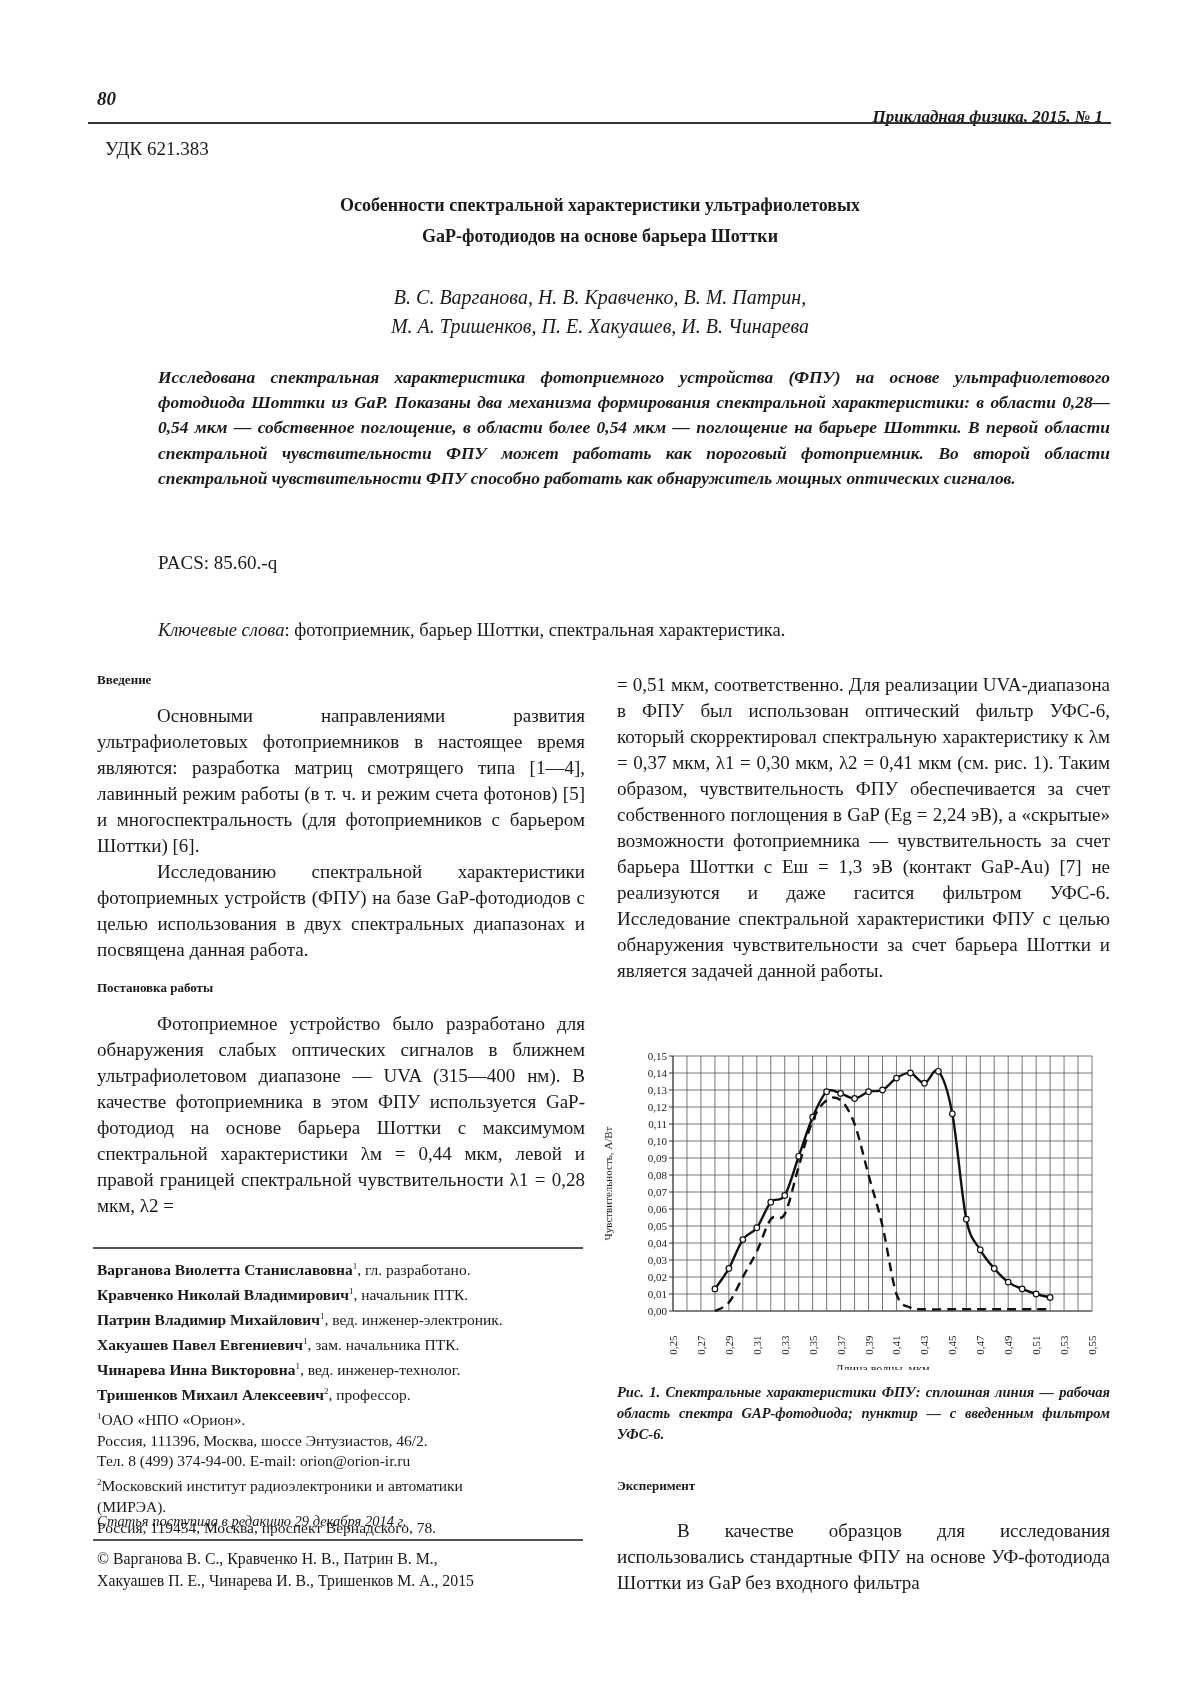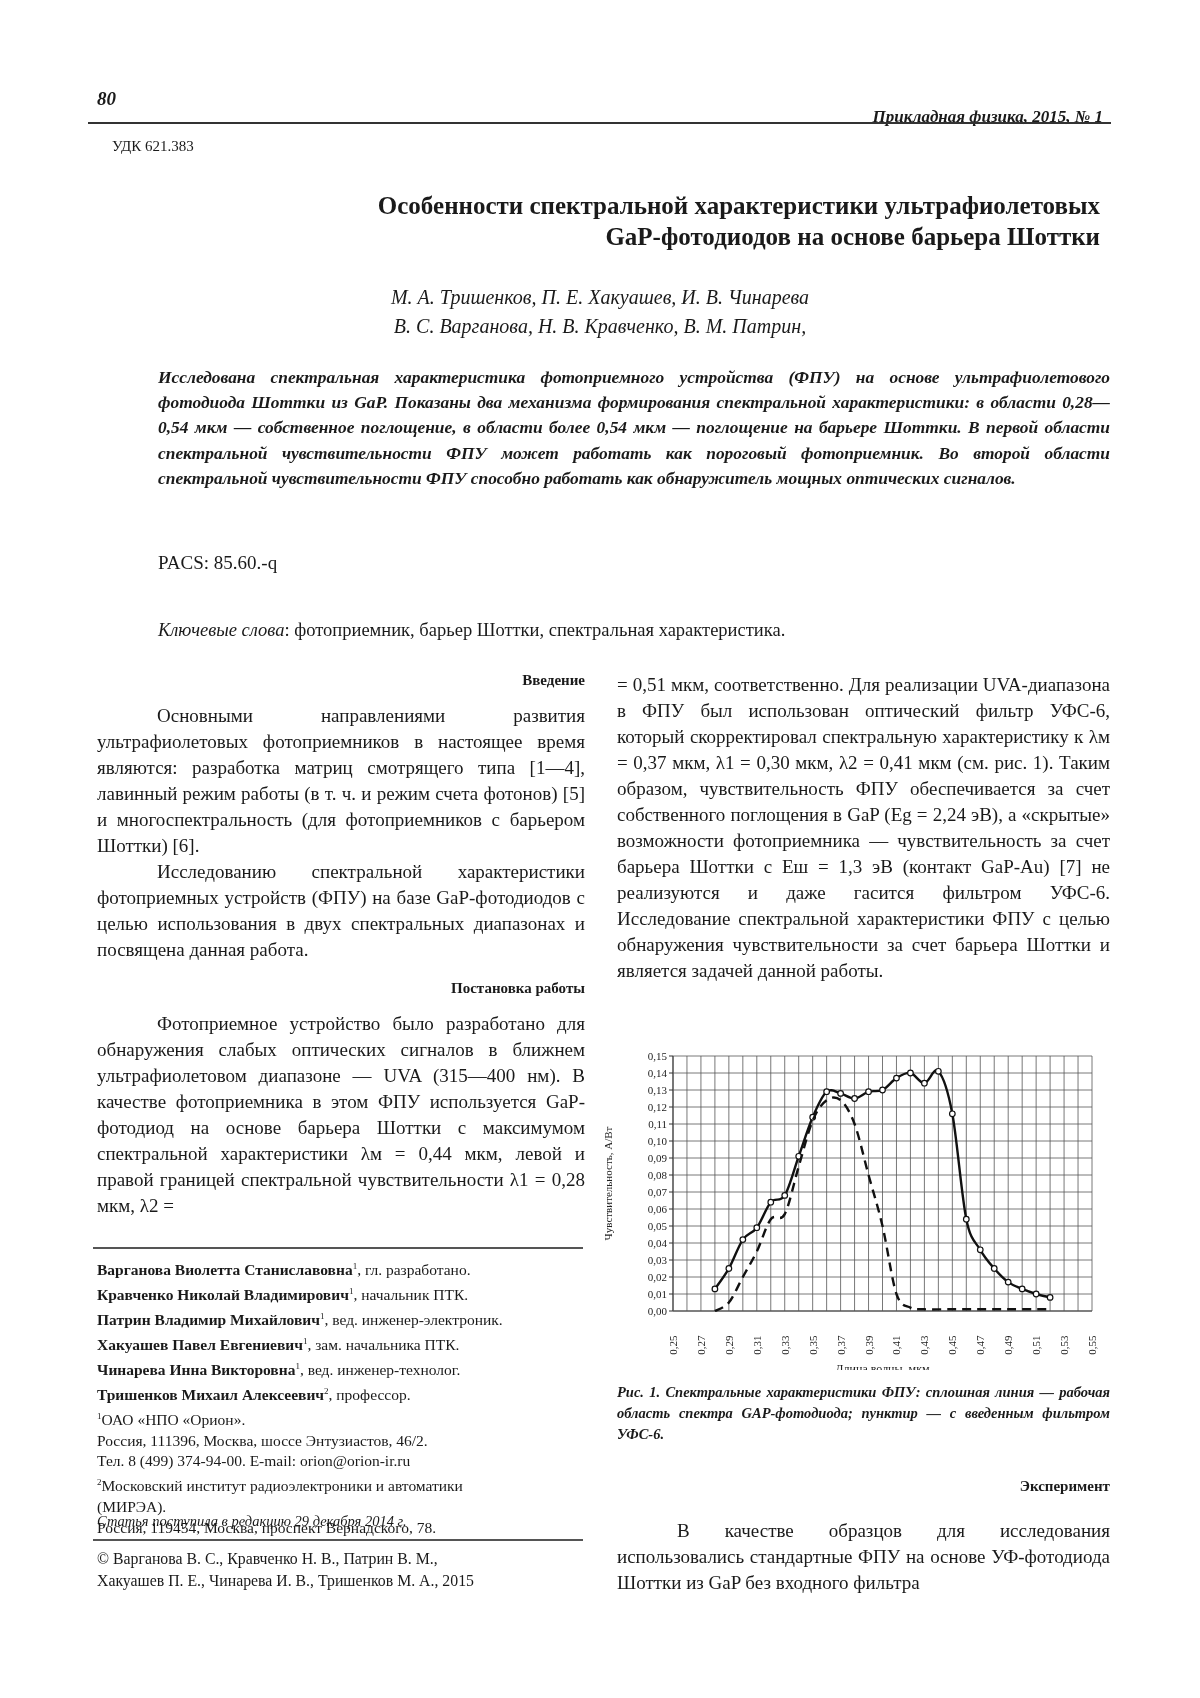--- a/index.html
+++ b/index.html
@@ -2,30 +2,30 @@
 <html><head>
 <meta charset="utf-8">
 <style>
   html, body { margin: 0; padding: 0; background: #ffffff; }
   body { width: 1200px; height: 1698px; position: relative; overflow: hidden;
          font-family: "Liberation Serif", "DejaVu Serif", serif; color: #1a1a1a; }
   .abs { position: absolute; }
   .hdr-page { left: 97px; top: 88px; font-size: 19px; font-weight: bold; font-style: italic; }
   .hdr-journal { right: 97px; top: 89px; font-size: 17px; font-weight: bold; font-style: italic; margin-top: 18px; }
   .hdr-rule { left: 88px; top: 122px; width: 1023px; height: 2px; background: #333; }
-  .udk { left: 112px; top: 138px; font-size: 15px; }
-  .title { left: 100px; width: 1000px; top: 190px; text-align: right; font-size: 25px; font-weight: bold; line-height: 31px; }
+  .udk { left: 105px; top: 138px; font-size: 19px; }
+  .title { left: 100px; width: 1000px; top: 190px; text-align: center; font-size: 18px; font-weight: bold; line-height: 31px; }
   .authors { left: 100px; width: 1000px; top: 283px; text-align: center; font-size: 20px; font-style: italic; line-height: 29px; }
   .abstract { left: 158px; width: 952px; top: 365px; font-size: 17.4px; font-weight: bold; font-style: italic; text-align: justify; line-height: 25.2px; }
   .pacs { left: 158px; top: 552px; font-size: 19px; }
   .keywords { left: 158px; top: 620px; font-size: 18.5px; }
   .keywords i { font-style: italic; }
   .col-left { left: 97px; width: 488px; }
   .col-right { left: 617px; width: 493px; }
-  .sect-h { font-size: 15px; font-weight: bold; text-align: right; }
+  .sect-h { font-size: 13px; font-weight: bold; text-align: left; }
   .para { font-size: 19px; line-height: 26px; text-align: justify; }
   .para p { margin: 0; text-indent: 60px; }
   .para p.noind { text-indent: 0; }
   .foot-rule { left: 93px; top: 1247px; width: 490px; height: 1.5px; background: #555; }
   .footnotes { left: 97px; top: 1256px; width: 490px; font-size: 15.5px; line-height: 20.8px; }
   .footnotes div { white-space: nowrap; }
   .footnotes b { font-weight: bold; }
   .footnotes sup { font-size: 9px; }
   .received { left: 97px; top: 1513px; font-size: 14.5px; font-style: italic; }
   .copy-rule { left: 93px; top: 1539px; width: 490px; height: 2px; background: #555; }
@@ -42,22 +42,22 @@
 <div class="abs hdr-rule"></div>
 
 <div class="abs udk">УДК 621.383</div>
 
 <div class="abs title">
   <div>Особенности спектральной характеристики ультрафиолетовых</div>
   <div>GaP-фотодиодов на основе барьера Шоттки</div>
 </div>
 
 <div class="abs authors">
+  <div>В. С. Варганова, Н. В. Кравченко, В. М. Патрин,</div>
   <div>М. А. Тришенков, П. Е. Хакуашев, И. В. Чинарева</div>
-  <div>В. С. Варганова, Н. В. Кравченко, В. М. Патрин,</div>
 </div>
 
 <div class="abs abstract">Исследована спектральная характеристика фотоприемного устройства (ФПУ) на основе ультрафиолетового фотодиода Шоттки из GaP. Показаны два механизма формирования спектральной характеристики: в области 0,28—0,54 мкм — собственное поглощение, в области более 0,54 мкм — поглощение на барьере Шоттки. В первой области спектральной чувствительности ФПУ может работать как пороговый фотоприемник. Во второй области спектральной чувствительности ФПУ способно работать как обнаружитель мощных оптических сигналов.</div>
 
 <div class="abs pacs">PACS: 85.60.-q</div>
 
 <div class="abs keywords"><i>Ключевые слова</i><span>: фотоприемник, барьер Шоттки, спектральная характеристика.</span></div>
 
 <div class="abs col-left sect-h" style="top:672px;">Введение</div>
 <div class="abs col-left para" style="top:703px;">

